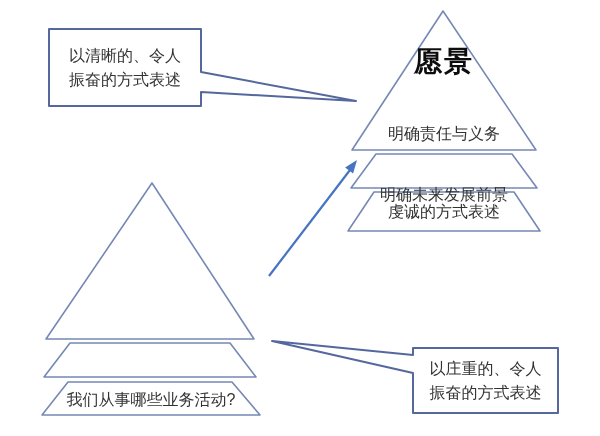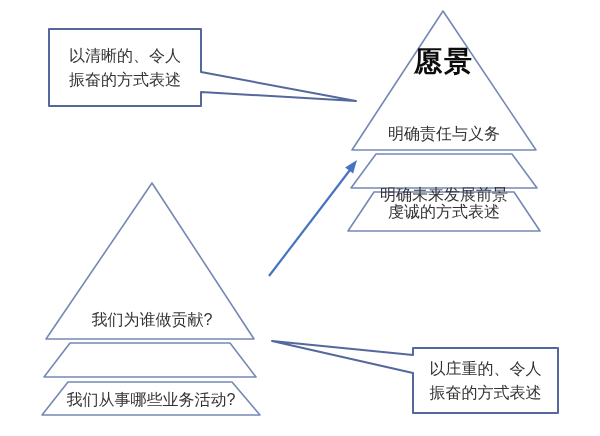--- a/index.html
+++ b/index.html
@@ -47,21 +47,20 @@
     <path class="callout-shape" d="M 49,29 H 201 V 72 L 356,101 L 201,92 V 106 H 49 Z"></path>
 
     <path class="callout-shape" d="M 558,348 H 413 V 355 L 272,341 L 413,373 V 413 H 558 Z"></path>
   </svg>
 
   <div class="title" style="left:384px;top:49px;width:120px;">愿景</div>
   <div class="lbl" style="left:344px;top:124px;width:200px;">明确责任与义务</div>
   <div class="lbl" style="left:344px;top:161px;width:200px;margin-top:24px;">明确未来发展前景</div>
   <div class="lbl" style="left:344px;top:202px;width:200px;">虔诚的方式表述</div>
 
-  <div class="lbl" style="left:52px;top:310px;width:200px;">我们为谁做贡献?</div>
   <div class="lbl" style="left:40px;top:390px;width:222px;">我们从事哪些业务活动?</div>
 
   <div class="callout-text" style="left:49px;top:29px;width:152px;height:77px;">
     <span>以清晰的、令人</span>
     <span>振奋的方式表述</span>
   </div>
 
   <div class="callout-text" style="left:413px;top:348px;width:145px;height:65px;">
     <span>以庄重的、令人</span>
     <span>振奋的方式表述</span>

